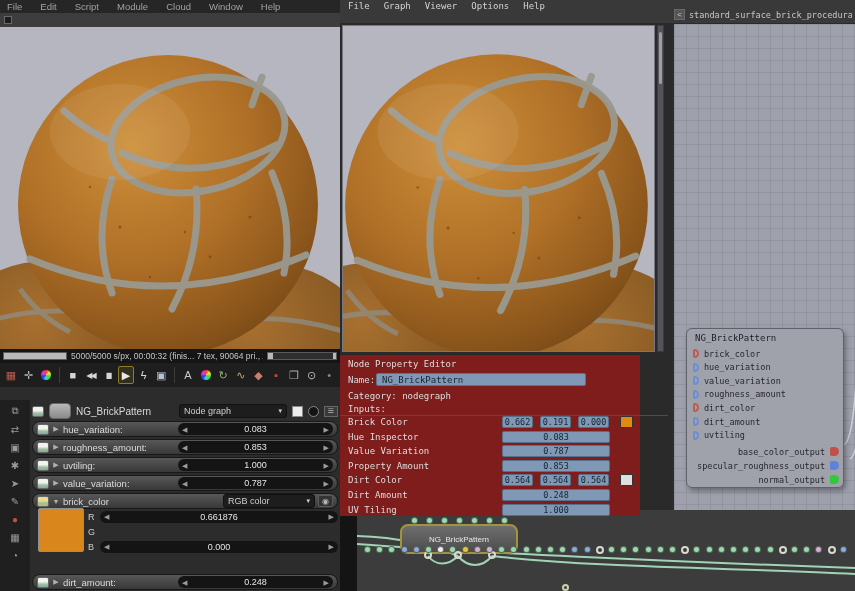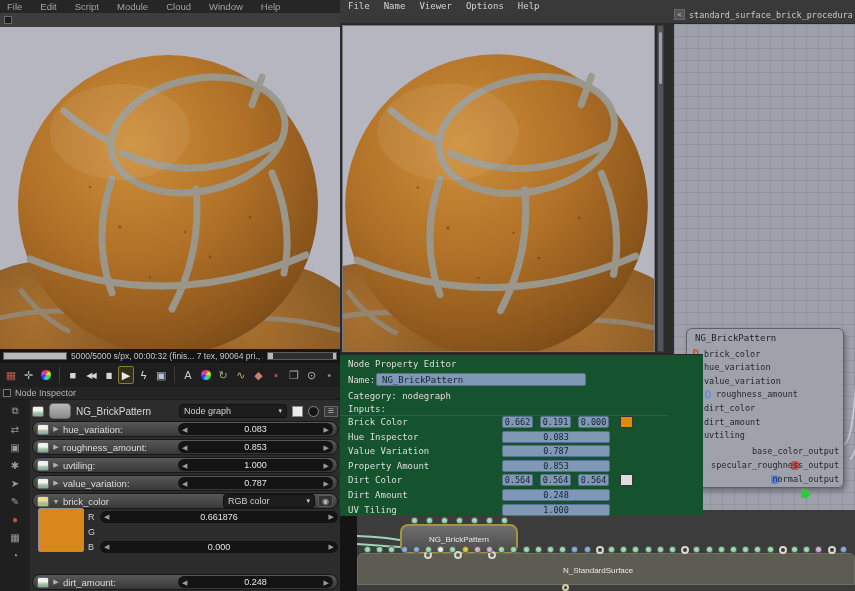--- a/index.html
+++ b/index.html
@@ -58,33 +58,33 @@
   .g-header{position:absolute;left:334px;top:9px;display:flex;align-items:center;gap:4px;width:178px;overflow:hidden}
   .backbtn{width:11px;height:11px;background:#555;border:1px solid #6a6a6a;color:#ccc;font-size:8px;display:flex;align-items:center;justify-content:center;flex:none}
   .g-title{color:#c8c8c8;font-size:8.5px;white-space:nowrap;overflow:hidden}
 
   
   .m-viewport{left:342px;top:25px;width:313px;height:327px;background:#babac4;border:1px solid #77777f;overflow:hidden;z-index:4}
   .m-scroll{left:657px;top:25px;width:7px;height:327px;background:#54545c;border:1px solid #3c3c3c;z-index:5}
   .m-thumb{position:absolute;left:1px;top:6px;width:3px;height:52px;background:#9d9da6;border-radius:2px}
 
   
-  .prop-editor{left:340px;top:354px;width:363px;height:162px;background:#14532d;z-index:6;font-family:"DejaVu Sans Mono",monospace;border-top:1px solid #262626}
+  .prop-editor{left:340px;top:354px;width:300px;height:162px;background:#7f1d1d;z-index:6;font-family:"DejaVu Sans Mono",monospace;border-top:1px solid #262626}
   .pe-text{position:absolute;left:8px;color:#dedede;font-size:9px;white-space:nowrap}
   .pe-field{position:absolute;height:13px;background:#7e98b5;border:1px solid #5a748f;border-radius:2px;color:#182430;font-size:9px;display:flex;align-items:center;padding:0 5px;white-space:nowrap}
   .pe-div{position:absolute;left:0;width:328px;height:1px;background:#2b2b2b;border-bottom:1px solid #4e4e4e}
   .pe-cell{position:absolute;height:12px;background:#7e98b5;border:1px solid #56708c;border-radius:2px;color:#182430;font-size:8.5px;display:flex;align-items:center;justify-content:center}
   .pe-swatch{position:absolute;width:13px;height:12px;border:1px solid #333;border-radius:1px}
 
   
   .g-grid{left:672px;top:24px;width:183px;height:486px;background:#9ea0ab;background-image:linear-gradient(rgba(60,60,75,.12) 1px,transparent 1px),linear-gradient(90deg,rgba(60,60,75,.12) 1px,transparent 1px);background-size:12px 12px;z-index:4;border-left:2px solid #2c2c2c;overflow:hidden}
   .g-node{position:absolute;left:12px;top:304px;width:158px;height:160px;background:rgba(160,162,171,.88);border:1px solid #60606a;border-radius:6px;box-shadow:2px 3px 5px rgba(40,40,50,.45)}
   .g-node-title{position:absolute;left:8px;top:4px;font-size:9px;color:#1d1d24;font-family:"DejaVu Sans Mono",monospace}
   .nrow{position:absolute;display:flex;align-items:center;gap:5px;font-size:8.5px;color:#26262e;font-family:"DejaVu Sans Mono",monospace;height:11px}
-  .nrow.out{flex-direction:column}
+  .nrow.out{flex-direction:row}
   .pin{width:6px;height:9px;border:2px solid #888;border-radius:2px 5px 5px 2px;background:transparent;flex:none}
   .pin.out{border:none;width:9px;height:9px}
   .g-wires{position:absolute;left:0;top:0;width:183px;height:486px;pointer-events:none}
 
   
   .b-strip{left:340px;top:510px;width:515px;height:81px;background:#3c3c3c;z-index:3;overflow:hidden}
   .b-seam{position:absolute;left:0;top:6px;width:17px;height:75px;background:#141414}
   .b-wires{position:absolute;left:0;top:0;width:515px;height:81px;pointer-events:none}
   .bn-brick{position:absolute;left:60px;top:14px;width:118px;height:30px;background:linear-gradient(#6e6e6e,#4c4c4c);border:2px solid #a3923e;border-radius:8px;display:flex;align-items:center;justify-content:center;font-size:8px;color:#e9e9e9}
   .bn-surface{position:absolute;left:17px;top:43px;width:498px;height:32px;background:#5c5c52;border:1px solid #6e6e62;border-radius:6px 6px 0 0;font-size:8px;color:#e9e9e9}
@@ -189,24 +189,20 @@
     <span class="tb-icon" style="color: rgb(156, 180, 124);">↻</span>
     <span class="tb-icon" style="color: rgb(192, 160, 112);">∿</span>
     <span class="tb-icon" style="color: rgb(200, 127, 109);">◆</span>
     <span class="tb-icon" style="color: rgb(192, 74, 58);">▪</span>
     <span class="tb-icon" style="color: rgb(168, 168, 168);">❒</span>
     <span class="tb-icon" style="color: rgb(184, 184, 184);">⊙</span>
     <span class="tb-icon" style="color: rgb(138, 138, 138);">•</span>
   </div>
 
 <div class="abs inspector">
-  <div class="insp-title">
-    <span class="cb"></span>
-    <span>Node Inspector</span>
-  </div>
   <div class="insp-rail" id="insp-rail">
       <span class="rail-ic">⧉</span>
       <span class="rail-ic">⇄</span>
       <span class="rail-ic">▣</span>
       <span class="rail-ic">✱</span>
       <span class="rail-ic">➤</span>
       <span class="rail-ic">✎</span>
       <span class="rail-ic" style="color: rgb(192, 80, 64);">●</span>
       <span class="rail-ic">▦</span>
       <span class="rail-ic">◔</span>
@@ -305,21 +301,21 @@
       <span class="ar l">◀</span>
       <span>0.248</span>
       <span class="ar r">▶</span>
     </span>
   </div>
 </div>
 
 <div class="abs topbar">
   <div class="m-menu mono">
     <span>File</span>
-    <span>Name</span>
+    <span>Graph</span>
     <span>Viewer</span>
     <span>Options</span>
     <span>Help</span>
   </div>
   <div class="g-header">
     <span class="backbtn">&lt;</span>
     <span class="g-title mono">standard_surface_brick_procedural_m</span>
   </div>
 </div>
 
@@ -377,21 +373,21 @@
         <span>brick_color</span>
       </div>
       <div class="nrow" style="left: 6px; top: 32.6px;">
         <span class="pin" style="border-color: rgb(109, 142, 210);"></span>
         <span>hue_variation</span>
       </div>
       <div class="nrow" style="left: 6px; top: 46.2px;">
         <span class="pin" style="border-color: rgb(109, 142, 210);"></span>
         <span>value_variation</span>
       </div>
-      <div class="nrow" style="left: 6px; top: 59.8px; margin-left: 12px;">
+      <div class="nrow" style="left: 6px; top: 59.8px;">
         <span class="pin" style="border-color: rgb(109, 142, 210);"></span>
         <span>roughness_amount</span>
       </div>
       <div class="nrow" style="left: 6px; top: 73.4px;">
         <span class="pin" style="border-color: rgb(194, 90, 78);"></span>
         <span>dirt_color</span>
       </div>
       <div class="nrow" style="left: 6px; top: 87px;">
         <span class="pin" style="border-color: rgb(109, 142, 210);"></span>
         <span>dirt_amount</span>
@@ -421,23 +417,20 @@
     <g stroke="#a5ddbd" stroke-width="2" fill="none" opacity="0.95">
       <path d="M17,26 C70,28 100,38 118,46"></path>
       <path d="M17,34 C120,42 340,52 515,58"></path>
       <path d="M88,46 C96,56 108,56 118,46"></path>
       <path d="M118,46 C128,58 142,58 152,46"></path>
       <path d="M152,46 C260,58 400,58 515,64"></path>
     </g>
   </svg>
   <div class="bn-brick" id="bn-brick">
     <span>NG_BrickPattern</span>
-  </div>
-  <div class="bn-surface" id="bn-surface">
-    <span style="position:absolute;left:205px;top:12px">N_StandardSurface</span>
   </div>
   <span class="outpin-ring" style="left:222px;top:74px"></span>
 <span class="dot" style="left: 71px; top: 7px; background: rgb(159, 216, 176);"></span>
     <span class="dot" style="left: 86px; top: 7px; background: rgb(159, 216, 176);"></span>
     <span class="dot" style="left: 101px; top: 7px; background: rgb(159, 216, 176);"></span>
     <span class="dot" style="left: 116px; top: 7px; background: rgb(159, 216, 176);"></span>
     <span class="dot" style="left: 131px; top: 7px; background: rgb(159, 216, 176);"></span>
     <span class="dot" style="left: 146px; top: 7px; background: rgb(159, 216, 176);"></span>
     <span class="dot" style="left: 161px; top: 7px; background: rgb(159, 216, 176);"></span>
     <span class="dot hollow" style="left: 84px; top: 41px;"></span>

